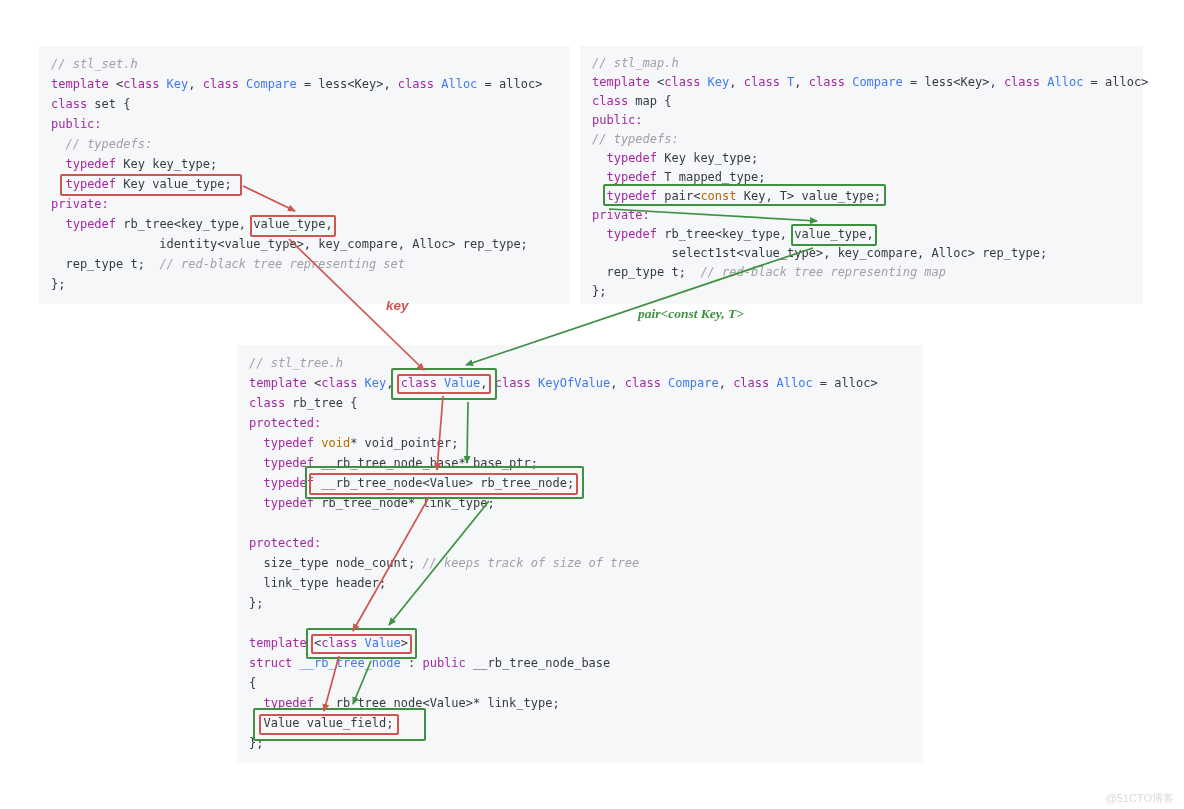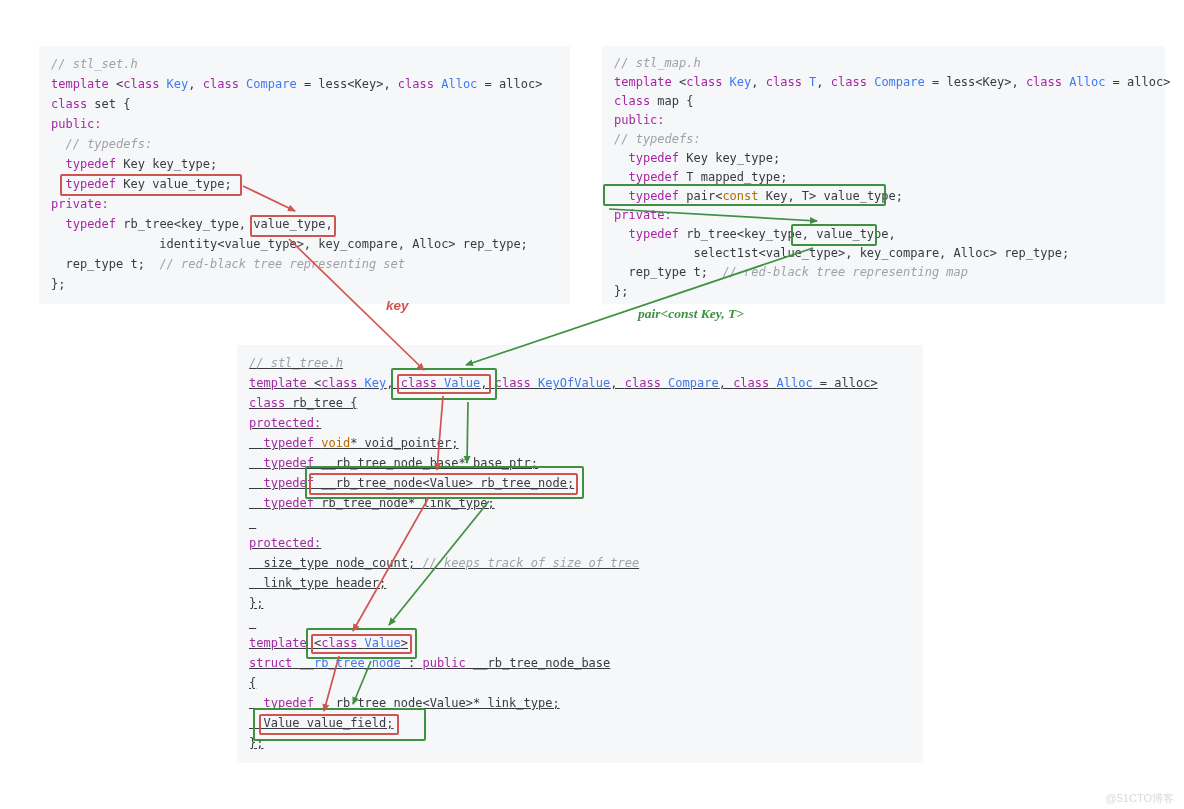--- a/index.html
+++ b/index.html
@@ -12,27 +12,27 @@
     --code-comment:#a0a1a7;
     --highlight-red:#d0544f;
     --highlight-green:#3f9142;
     --watermark:#d9d9d9;
   }
   html,body{margin:0;padding:0;background:var(--page-bg);}
   .canvas{position:relative;width:1184px;height:809px;background:var(--page-bg);
           font-family:"DejaVu Sans Mono","Liberation Mono",monospace;overflow:hidden;}
   .panel{position:absolute;background:var(--panel-bg);}
   #panel-set{left:39px;top:46px;width:531px;height:258px;}
-  #panel-map{left:602px;top:46px;width:563px;height:258px;}
+  #panel-map{left:580px;top:46px;width:563px;height:258px;}
   #panel-tree{left:237px;top:345px;width:686px;height:418px;}
   .code{margin:0;padding:8px 12px;font-size:12px;color:var(--code-plain);}
   .code-line{white-space:pre;}
   #panel-set  .code-line{height:20px;line-height:20px;}
   #panel-map  .code-line{height:19px;line-height:19px;}
-  #panel-tree .code-line{height:20px;line-height:20px;text-decoration:underline;}
+  #panel-tree .code-line{height:20px;line-height:20px;}
   .tok-k{color:var(--code-keyword);}
   .tok-t{color:var(--code-type);}
   .tok-b{color:var(--code-builtin);}
   .tok-c{color:var(--code-comment);font-style:italic;}
   .tok-p{color:var(--code-plain);}
   .hl{position:absolute;box-sizing:border-box;pointer-events:none;border-radius:2px;}
   .hl-red{border:2px solid var(--highlight-red);}
   .hl-green{border:2px solid var(--highlight-green);}
   .overlay{position:absolute;left:0;top:0;width:1184px;height:809px;pointer-events:none;}
   .arrow-red{stroke:var(--highlight-red);stroke-width:1.7;fill:none;}

